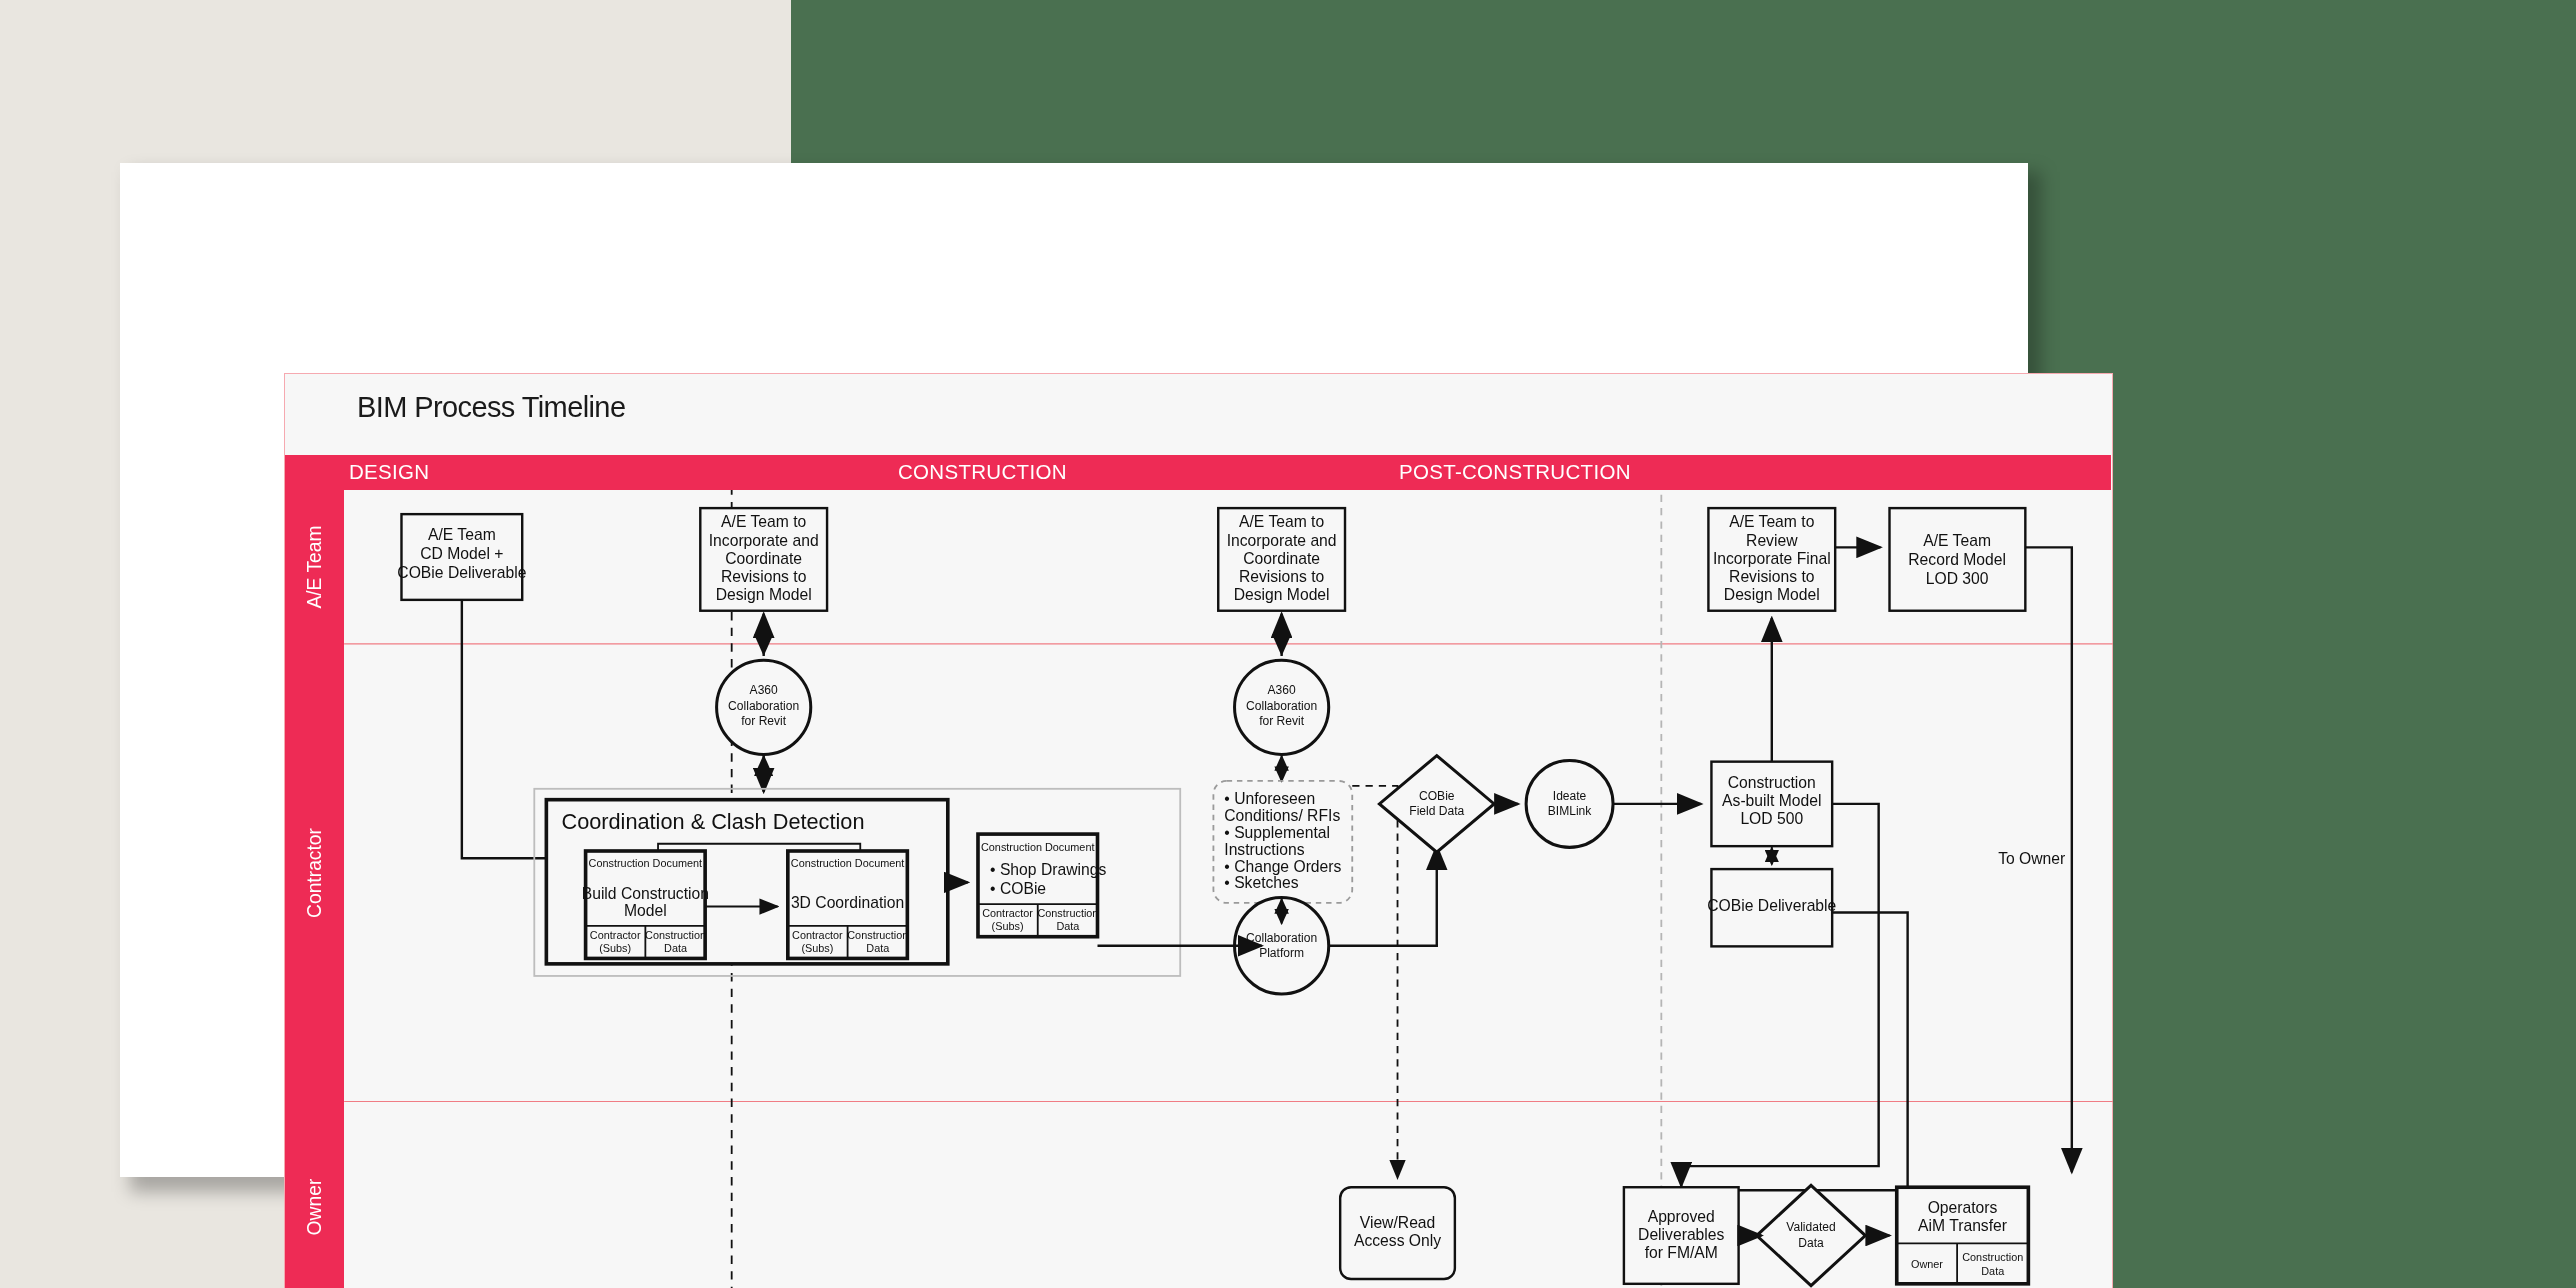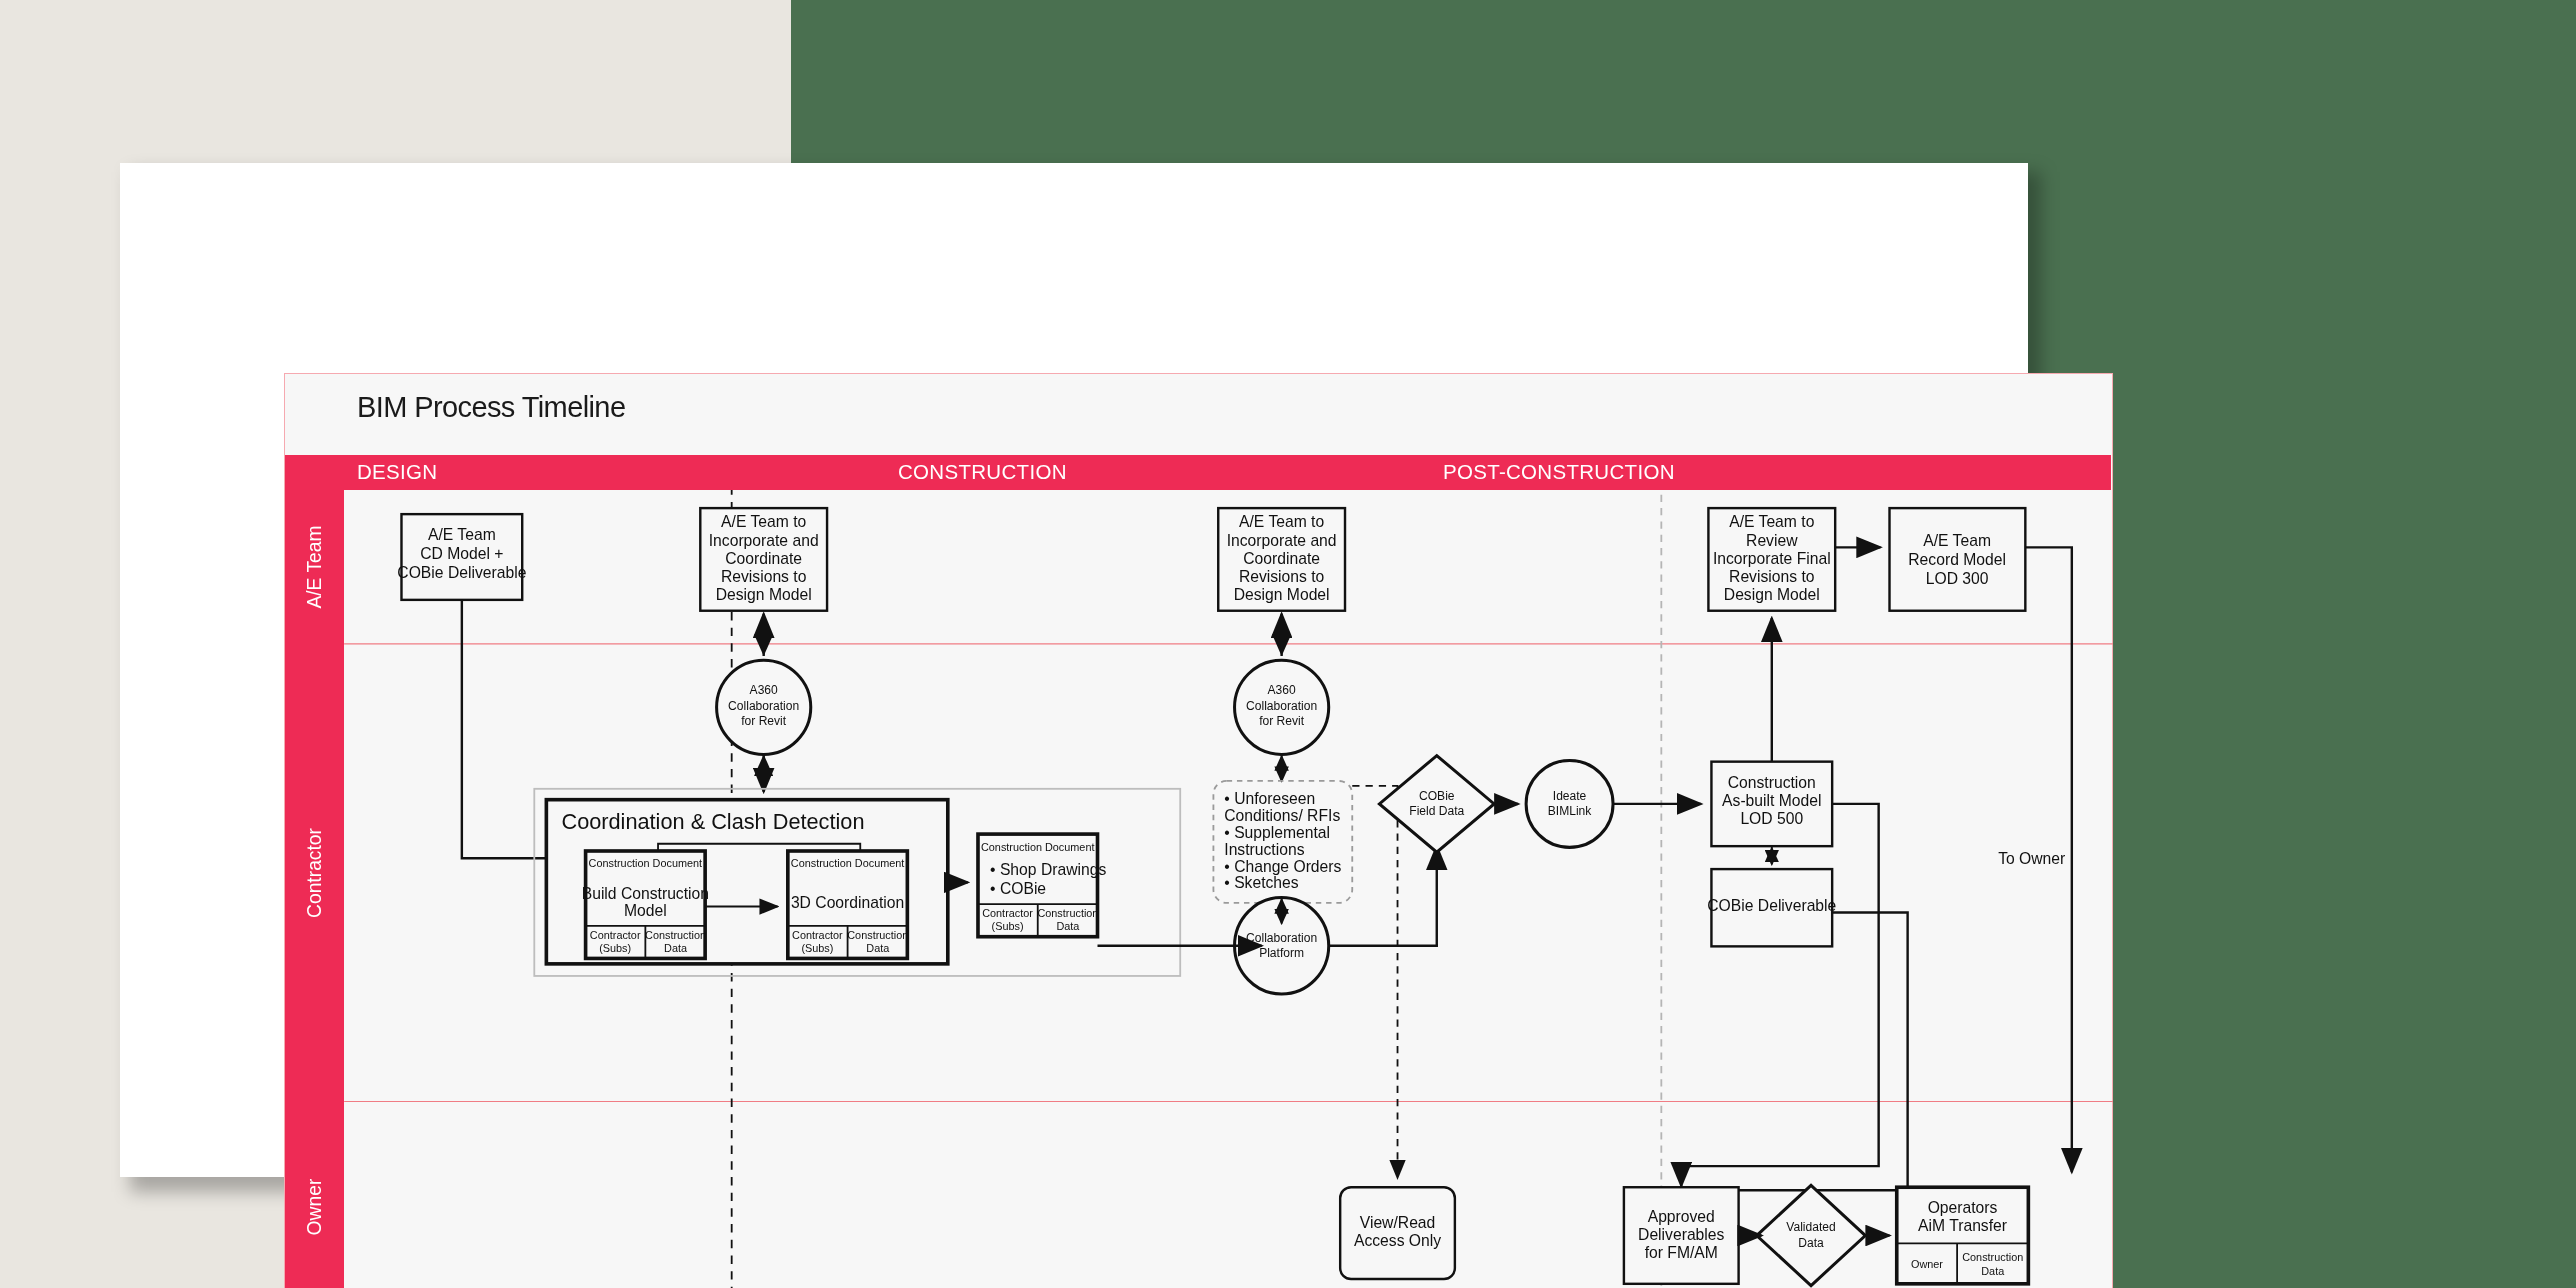--- a/index.html
+++ b/index.html
@@ -84,23 +84,23 @@
 
 <div id="card">
   <div id="sheet">
 
     <div id="title">BIM Process Timeline</div>
 
     <div class="phase-band" style="left:0px;width:447px;"></div>
     <div class="phase-band" style="left:447px;width:930px;"></div>
     <div class="phase-band" style="left:1376px;width:450px;"></div>
 
-    <div class="phase-label" style="left:72px;">DESIGN</div>
+    <div class="phase-label" style="left:64px;">DESIGN</div>
     <div class="phase-label" style="left:613px;">CONSTRUCTION</div>
-    <div class="phase-label" style="left:1158px;">POST-CONSTRUCTION</div>
+    <div class="phase-label" style="left:1114px;">POST-CONSTRUCTION</div>
 
     <div class="lane-tab" style="top:116px;height:154px;">
       <span>A/E Team</span>
     </div>
     <div class="lane-tab" style="top:270px;height:458px;">
       <span>Contractor</span>
     </div>
     <div class="lane-tab" style="top:727px;height:211px;">
       <span>Owner</span>
     </div>

